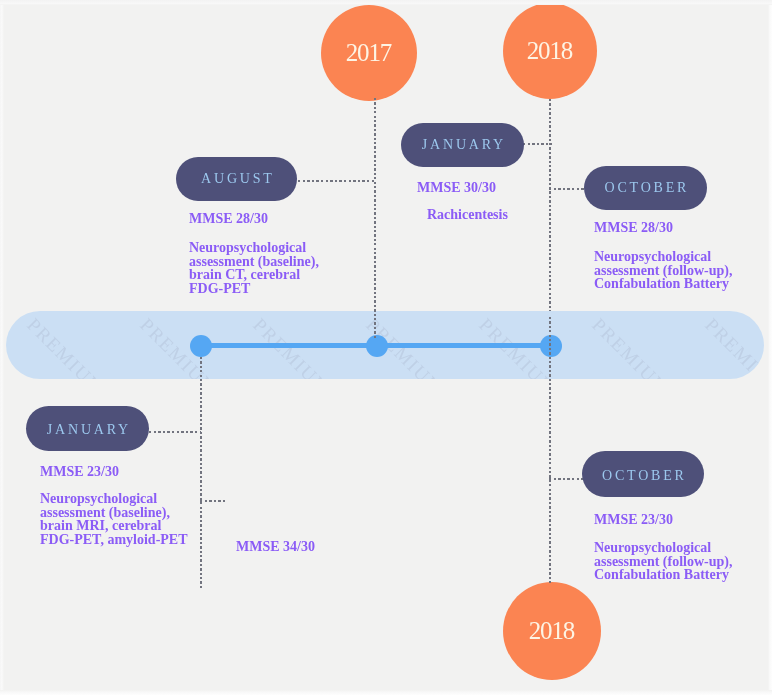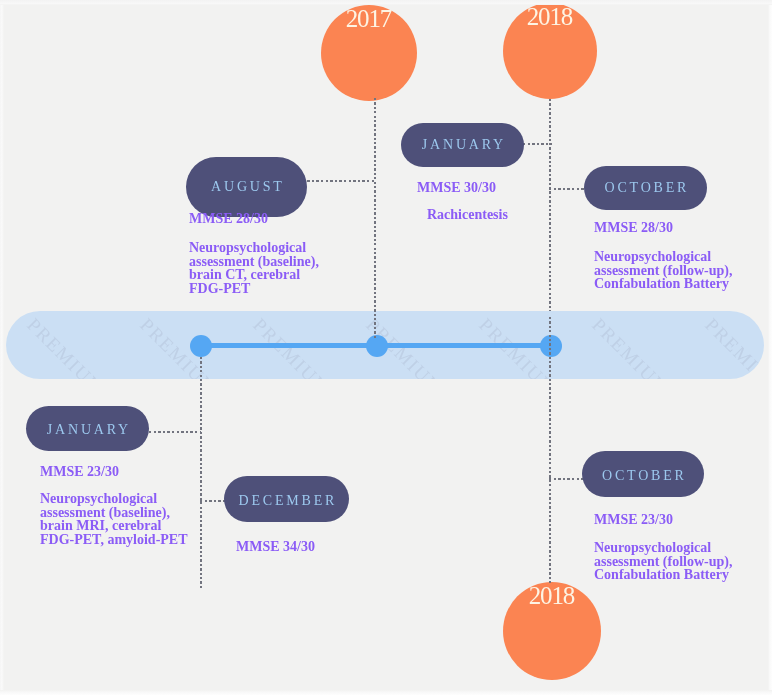--- a/index.html
+++ b/index.html
@@ -1,19 +1,19 @@
 <!DOCTYPE html>
 <html><head>
 <meta charset="utf-8">
 <style>
   html,body{margin:0;padding:0;background:#ffffff;}
   body{width:772px;height:695px;overflow:hidden;font-family:"Liberation Serif",serif;}
   #stage{position:relative;width:772px;height:695px;background:#f2f2f1;overflow:hidden;}
   .circle{position:absolute;border-radius:50%;background:#fb8452;
-          display:flex;justify-content:center;
+          display:flex;align-items:center;justify-content:center;
           color:#fdf4e4;font-size:25px;letter-spacing:-1.2px;text-indent:-1.2px;}
   .pill{position:absolute;background:#4e5079;border-radius:999px;
         display:flex;align-items:center;justify-content:center;line-height:1;
         color:#9cc8ee;font-size:14px;letter-spacing:2.8px;text-indent:2.8px;}
   .band{position:absolute;background:#cbdff4;border-radius:999px;}
   .tl-line{position:absolute;background:#55a7f3;}
   .dot{position:absolute;border-radius:50%;background:#55a7f3;}
   .txt{position:absolute;font-weight:bold;font-size:14px;color:#8b5cf6;line-height:13.6px;white-space:pre-line;}
   .vdash{position:absolute;width:2px;
          background-image:repeating-linear-gradient(to bottom,#72747f 0px,#72747f 2.3px,rgba(0,0,0,0) 2.3px,rgba(0,0,0,0) 4.4px);}
@@ -66,21 +66,21 @@
   <div class="circle" style="left:321px;top:5px;width:96px;height:96px;">
     <span>2017</span>
   </div>
   <div class="circle" style="left:503px;top:3px;width:94px;height:96px;">
     <span>2018</span>
   </div>
   <div class="circle" style="left:503px;top:582px;width:98px;height:98px;">
     <span>2018</span>
   </div>
 
-  <div class="pill" style="left:186px;top:157px;width:121px;height:60px;">
+  <div class="pill" style="left:176px;top:157px;width:121px;height:44px;">
     <span>AUGUST</span>
   </div>
   <div class="txt" style="left:189px;top:212px;">MMSE 28/30</div>
   <div class="txt" style="left:189px;top:241px;">Neuropsychological
 assessment (baseline),
 brain CT, cerebral
 FDG-PET</div>
 
   <div class="pill" style="left:401px;top:123px;width:123px;height:44px;">
     <span>JANUARY</span>
@@ -98,23 +98,20 @@
 
   <div class="pill" style="left:26px;top:406px;width:123px;height:45px;padding-top:3px;box-sizing:border-box;">
     <span>JANUARY</span>
   </div>
   <div class="txt" style="left:40px;top:465px;">MMSE 23/30</div>
   <div class="txt" style="left:40px;top:492px;">Neuropsychological
 assessment (baseline),
 brain MRI, cerebral
 FDG-PET, amyloid-PET</div>
 
-  <div class="pill" style="left:224px;top:476px;width:125px;height:46px;padding-top:3px;box-sizing:border-box;">
-    <span>DECEMBER</span>
-  </div>
   <div class="txt" style="left:236px;top:540px;">MMSE 34/30</div>
 
   <div class="pill" style="left:582px;top:451px;width:122px;height:46px;padding-top:3px;box-sizing:border-box;">
     <span>OCTOBER</span>
   </div>
   <div class="txt" style="left:594px;top:513px;">MMSE 23/30</div>
   <div class="txt" style="left:594px;top:541px;">Neuropsychological
 assessment (follow-up),
 Confabulation Battery</div>
 

